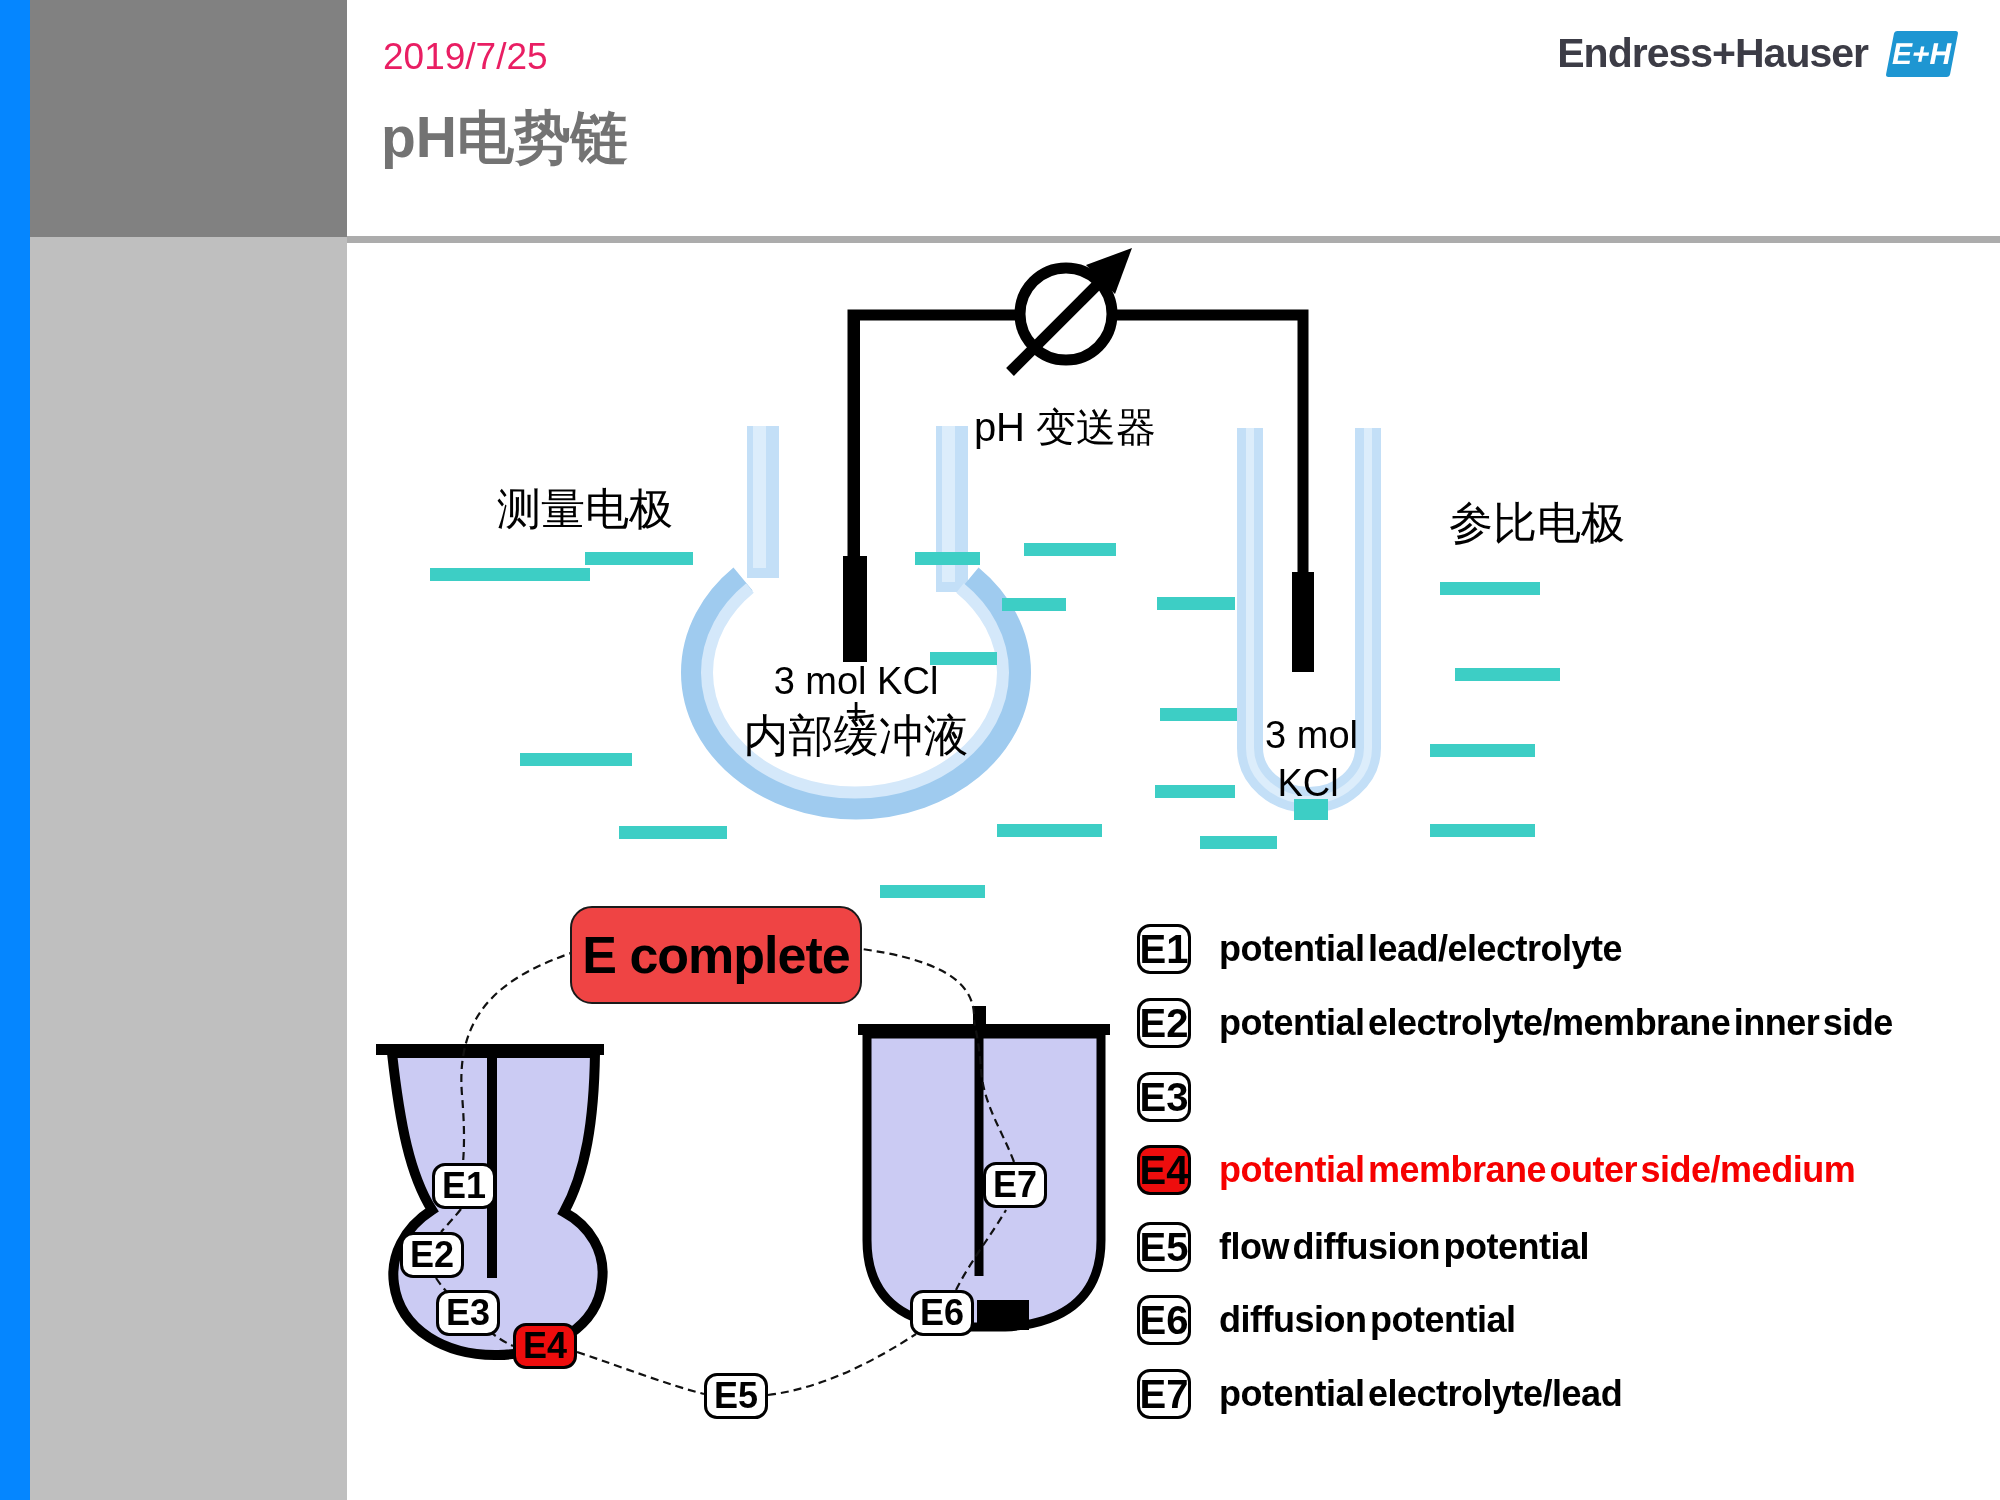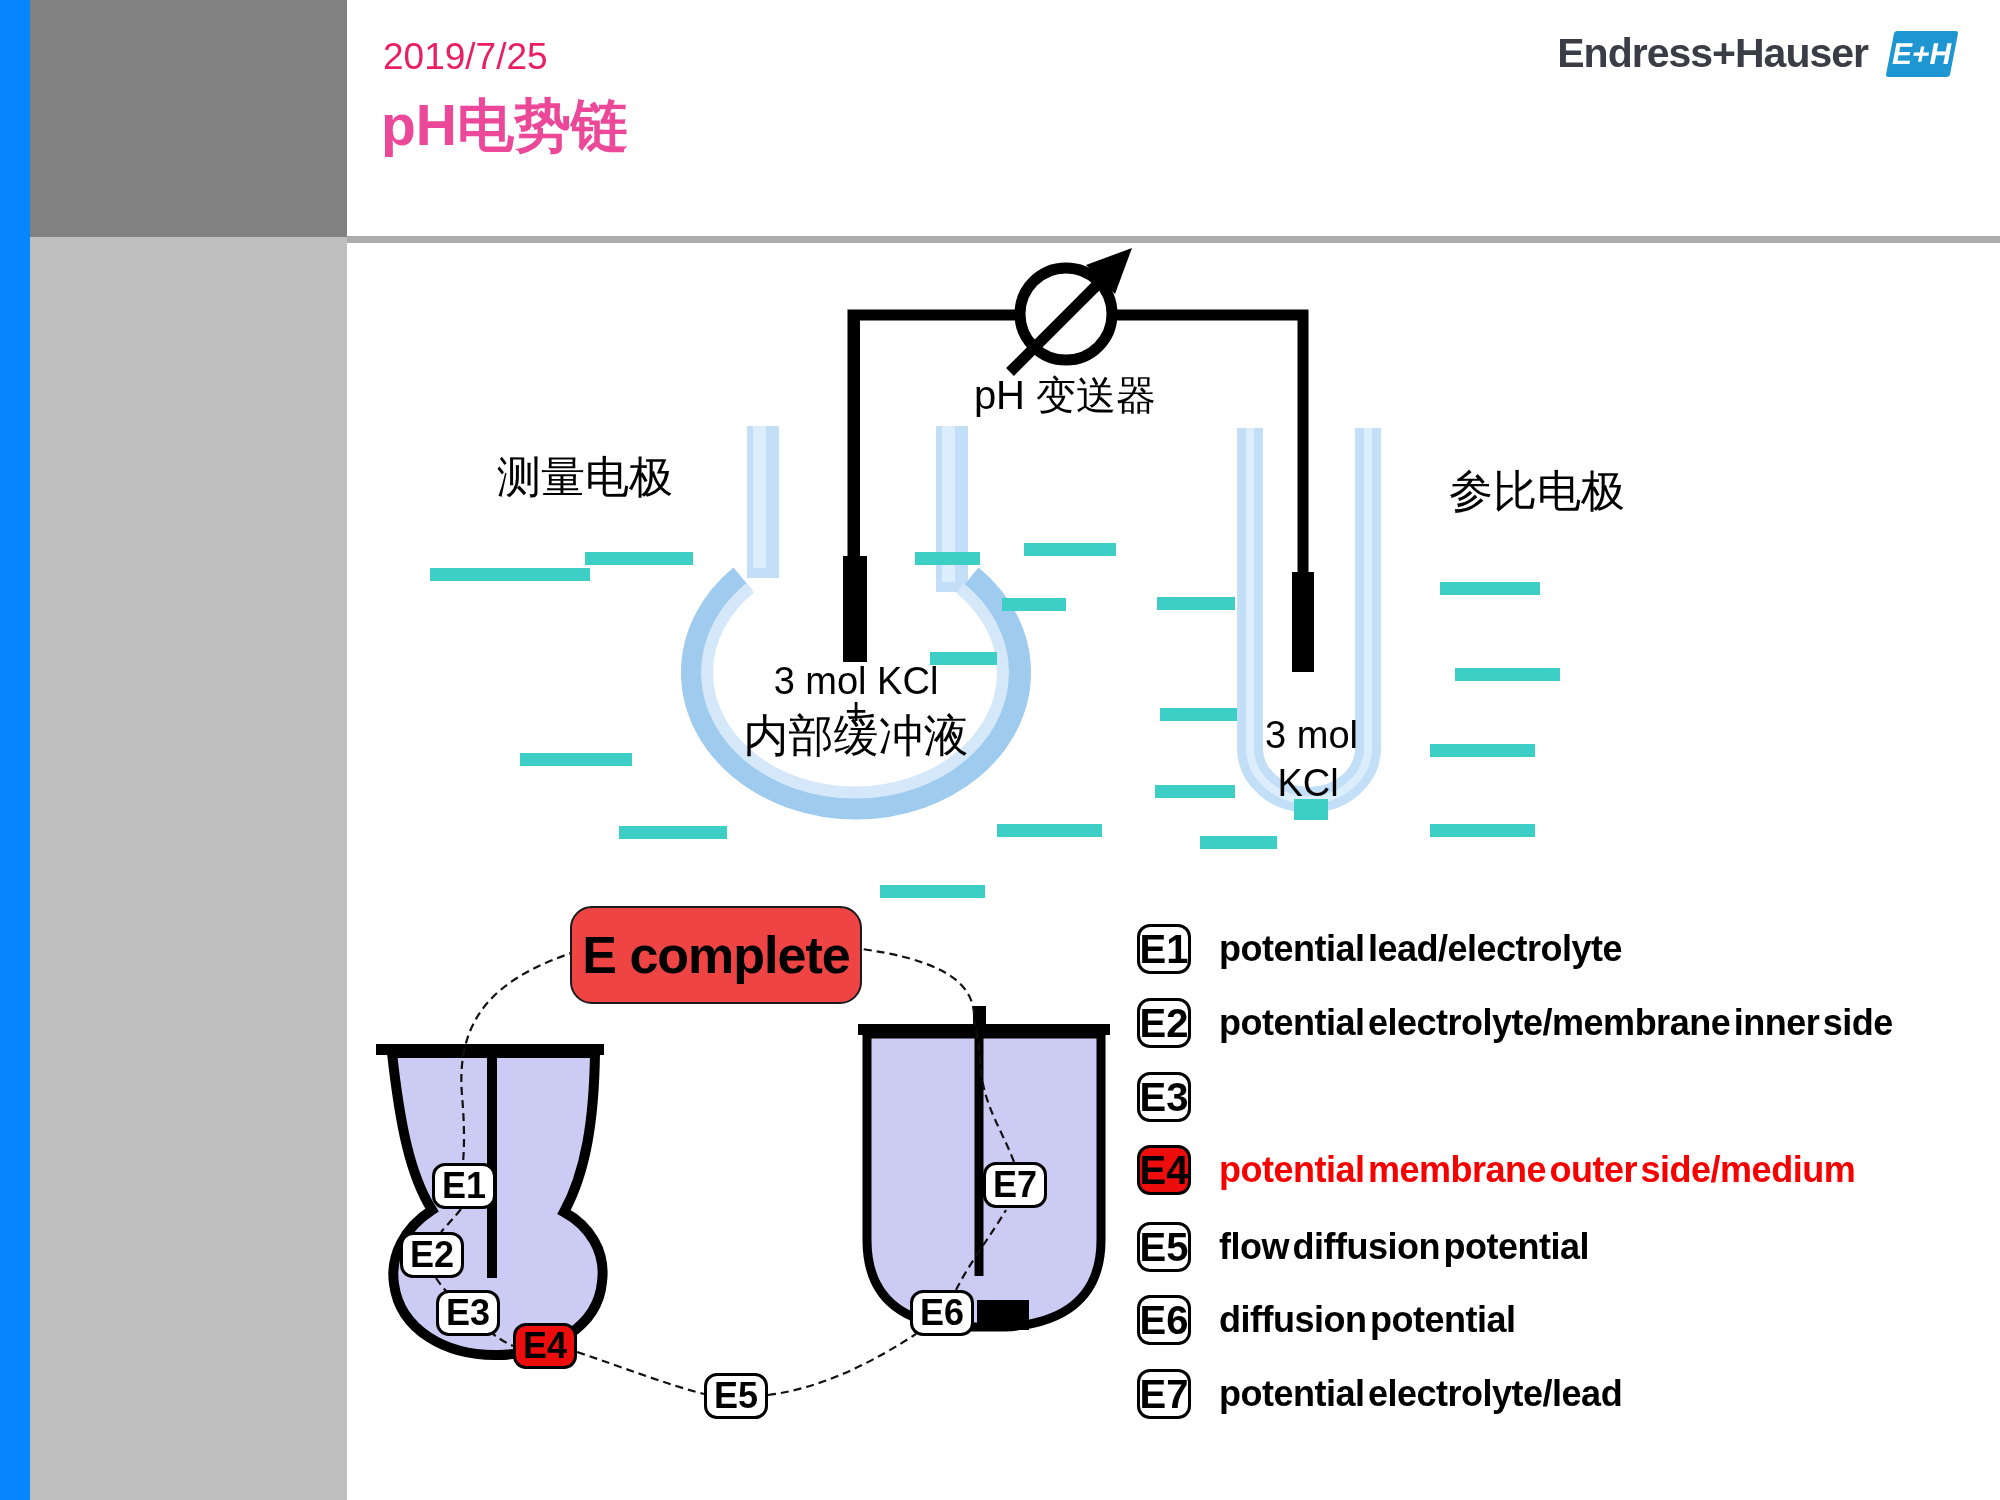--- a/index.html
+++ b/index.html
@@ -7,30 +7,30 @@
          font-family:"Liberation Sans","DejaVu Sans",sans-serif;}
 
   
   .accent-bar{position:absolute;left:0;top:0;width:30px;height:1500px;background:#0586FF;}
   .block-dark{position:absolute;left:30px;top:0;width:317px;height:237px;background:#818181;}
   .block-light{position:absolute;left:30px;top:237px;width:317px;height:1263px;background:#BFBFBF;}
   .divider{position:absolute;left:347px;top:236px;width:1653px;height:7px;background:#ACACAC;}
 
   
   .date{position:absolute;left:383px;top:36px;font-size:37px;color:#E91E63;}
-  .title{position:absolute;left:381px;top:88px;font-size:57px;font-weight:600;color:#ec4899;}
+  .title{position:absolute;left:381px;top:100px;font-size:57px;font-weight:600;color:#737373;}
   .logo{position:absolute;top:30px;right:46px;display:flex;align-items:center;gap:22px;}
   .logo-text{font-size:41px;font-weight:bold;color:#3C3C46;letter-spacing:-1px;}
   .logo-badge{width:64px;height:46px;background:#1E96D2;transform:skewX(-11deg);border-radius:3px;
               display:flex;align-items:center;justify-content:center;color:#fff;font-weight:bold;font-size:30px;}
 
   svg.canvas{position:absolute;left:0;top:0;}
 
   
-  .lbl{position:absolute;color:#000;white-space:nowrap;}
+  .lbl{position:absolute;color:#000;white-space:nowrap;margin-top:32px;}
   .lbl-transmitter{left:960px;top:368px;width:210px;font-size:40px;text-align:center;}
   .lbl-measuring{left:497px;top:448px;font-size:44px;}
   .lbl-reference{left:1449px;top:462px;font-size:44px;}
   .fill-text{position:absolute;text-align:center;color:#000;}
   .mfill1{left:756px;top:660px;width:200px;font-size:38px;}
   .mfill2{left:756px;top:690px;width:200px;font-size:38px;}
   .mfill3{left:736px;top:706px;width:240px;font-size:45px;}
   .rfill1{left:1258px;top:714px;width:100px;font-size:38px;text-align:right;}
   .rfill2{left:1258px;top:762px;width:100px;font-size:38px;}
 

